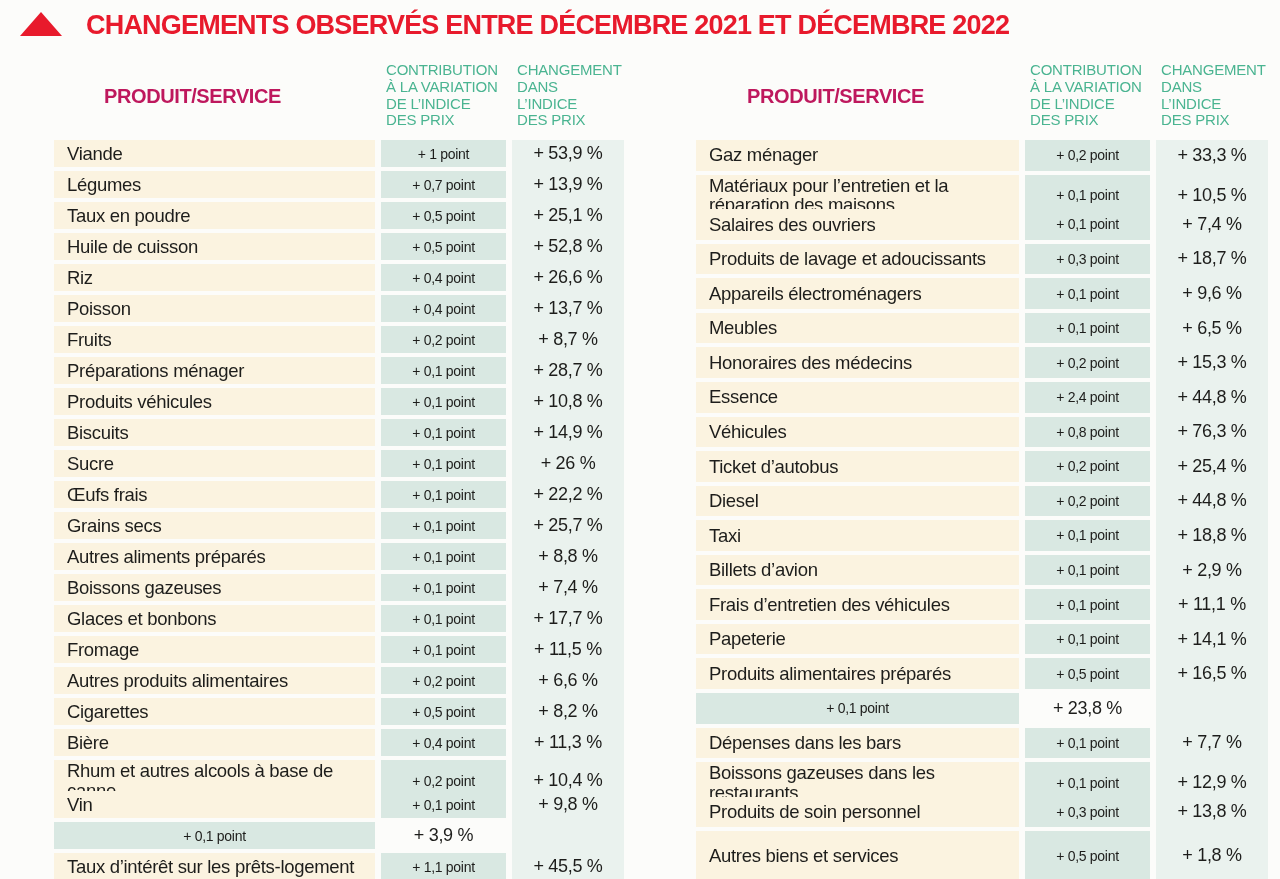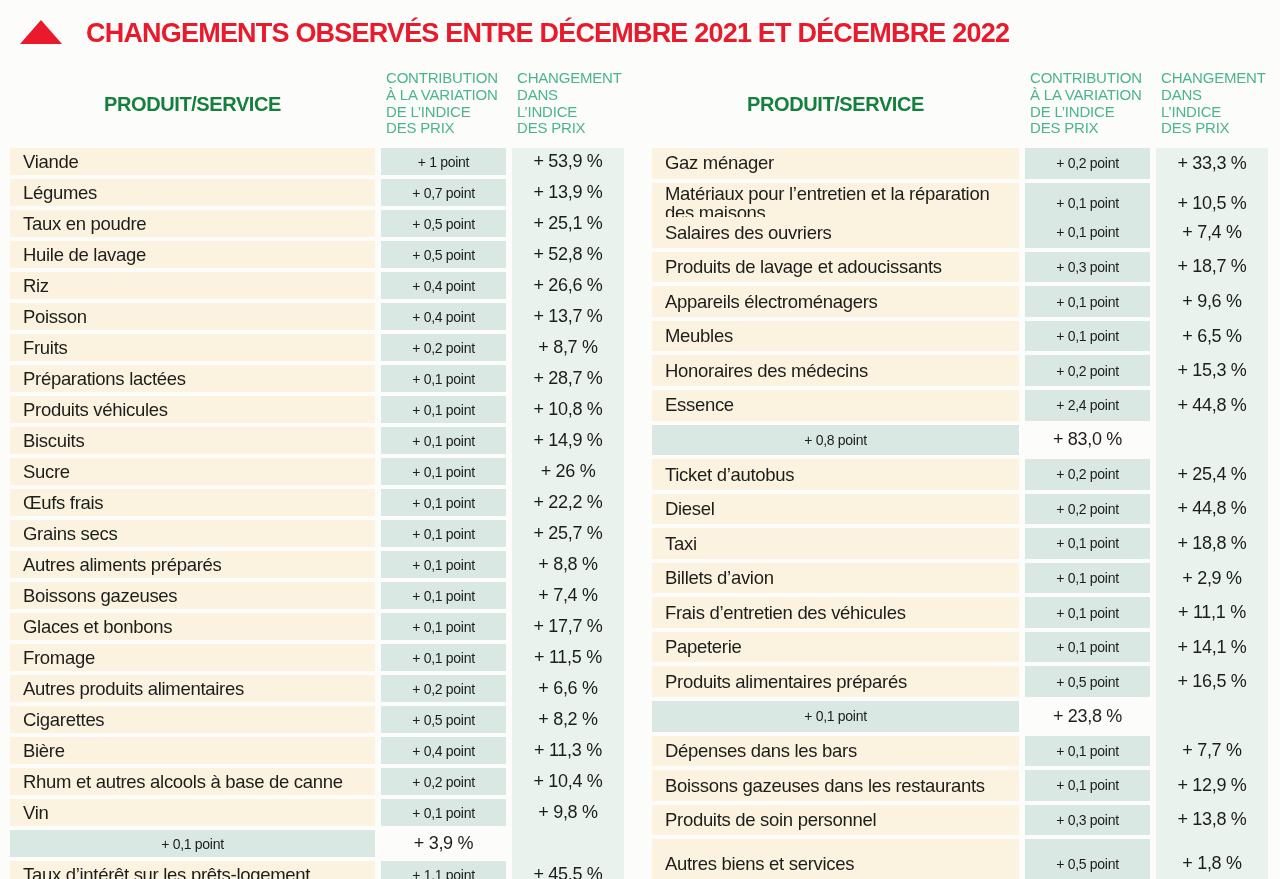--- a/index.html
+++ b/index.html
@@ -10,21 +10,21 @@
     --change-band-teal:#eaf2ee;
     --text:#1d1d1b;
   }
   *{box-sizing:border-box;margin:0;padding:0;}
   html,body{width:1280px;height:879px;overflow:hidden;}
   body{
     background:#fcfcfa;
     font-family:"Liberation Sans","DejaVu Sans",sans-serif;
     color:var(--text);
   }
-  .page{width:1280px;height:879px;padding:18px 12px 0 10px;}
+  .page{width:1280px;height:879px;padding:10px 12px 0 10px;}
 
   
   .title-row{display:flex;align-items:center;height:30px;margin-left:10px;}
   .tri{
     width:0;height:0;
     border-left:21px solid transparent;
     border-right:21px solid transparent;
     border-bottom:24px solid var(--title-red);
     margin-top:-2px;
   }
@@ -40,21 +40,21 @@
   .tables{display:flex;gap:28px;margin-top:20px;}
   .panel{width:614px;display:flex;flex-direction:column;}
   .panel:last-child{width:616px;}
 
   .thead{
     display:grid;grid-template-columns:1fr 125px 112px;column-gap:6px;
     height:72px;margin-bottom:8px;
   }
   .h-prod{
     display:flex;align-items:center;justify-content:center;
-    font-size:20px;font-weight:700;letter-spacing:-0.4px;color:#15803d;
+    font-size:20px;font-weight:700;letter-spacing:-0.4px;color:#be185d;
   }
   .h-green{
     color:var(--header-green);
     font-size:15px;font-weight:400;line-height:1.12;
     letter-spacing:-0.2px;
     white-space:pre-line;
     padding:2px 0 0 5px;
   }
 
   .tbody{
@@ -62,21 +62,21 @@
     display:flex;flex-direction:column;gap:4px;
     height:740px;
   }
   .band{
     position:absolute;top:0;bottom:0;right:0;width:112px;
     background:var(--change-band-teal);
     z-index:-1;
   }
   .trow{
     flex:1 1 0;min-height:0;
-    display:grid;grid-template-columns:1fr 125px 112px;column-gap:6px;
+    display:grid;grid-template-columns:1fr 125px 112px;column-gap:6px;margin-left:44px;
   }
   .c-prod{
     background:var(--product-cell-cream);
     display:flex;align-items:center;
     padding:1px 10px 1px 13px;
     font-size:18.5px;letter-spacing:-0.3px;line-height:1.06;
   }
   .c-contrib{
     background:var(--contribution-cell-teal);
     display:flex;align-items:center;justify-content:center;
@@ -129,21 +129,21 @@
     <div class="c-change">+ 13,9 %</div>
   </div>
 
   <div class="trow">
     <div class="c-prod">Taux en poudre</div>
     <div class="c-contrib">+ 0,5 point</div>
     <div class="c-change">+ 25,1 %</div>
   </div>
 
   <div class="trow">
-    <div class="c-prod">Huile de lavage</div>
+    <div class="c-prod">Huile de cuisson</div>
     <div class="c-contrib">+ 0,5 point</div>
     <div class="c-change">+ 52,8 %</div>
   </div>
 
   <div class="trow">
     <div class="c-prod">Riz</div>
     <div class="c-contrib">+ 0,4 point</div>
     <div class="c-change">+ 26,6 %</div>
   </div>
 
@@ -153,21 +153,21 @@
     <div class="c-change">+ 13,7 %</div>
   </div>
 
   <div class="trow">
     <div class="c-prod">Fruits</div>
     <div class="c-contrib">+ 0,2 point</div>
     <div class="c-change">+ 8,7 %</div>
   </div>
 
   <div class="trow">
-    <div class="c-prod">Préparations lactées</div>
+    <div class="c-prod">Préparations ménager</div>
     <div class="c-contrib">+ 0,1 point</div>
     <div class="c-change">+ 28,7 %</div>
   </div>
 
   <div class="trow">
     <div class="c-prod">Produits véhicules</div>
     <div class="c-contrib">+ 0,1 point</div>
     <div class="c-change">+ 10,8 %</div>
   </div>
 
@@ -319,22 +319,23 @@
     <div class="c-change">+ 15,3 %</div>
   </div>
 
   <div class="trow">
     <div class="c-prod">Essence</div>
     <div class="c-contrib">+ 2,4 point</div>
     <div class="c-change">+ 44,8 %</div>
   </div>
 
   <div class="trow">
+    <div class="c-prod">Véhicules</div>
     <div class="c-contrib">+ 0,8 point</div>
-    <div class="c-change">+ 83,0 %</div>
+    <div class="c-change">+ 76,3 %</div>
   </div>
 
   <div class="trow">
     <div class="c-prod">Ticket d’autobus</div>
     <div class="c-contrib">+ 0,2 point</div>
     <div class="c-change">+ 25,4 %</div>
   </div>
 
   <div class="trow">
     <div class="c-prod">Diesel</div>

